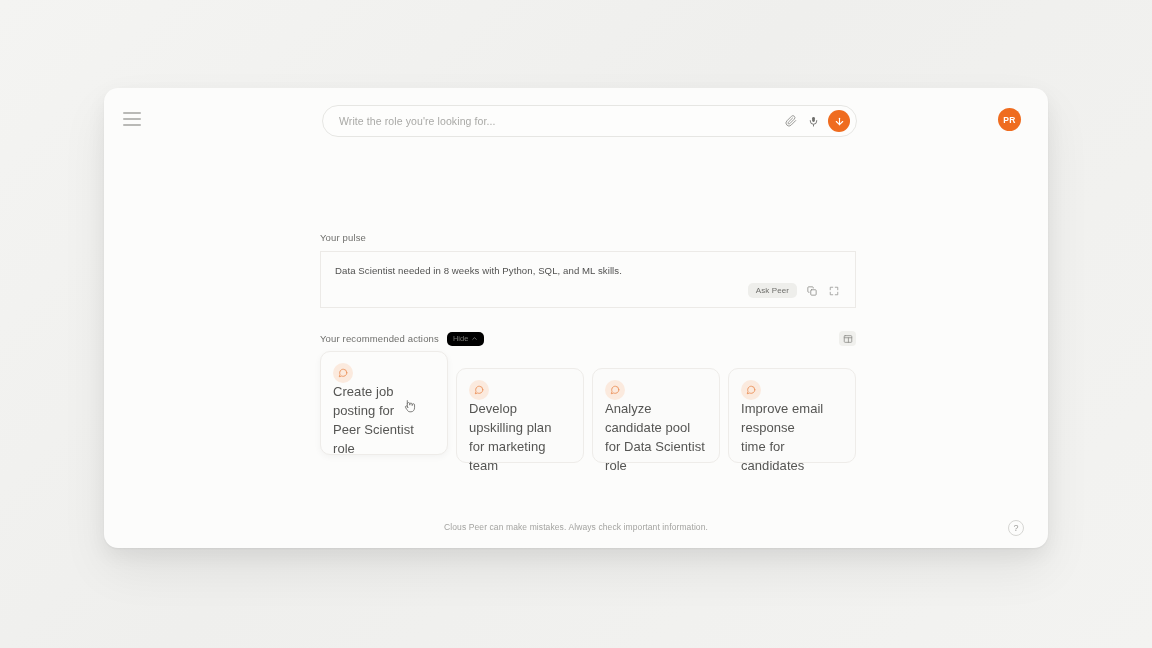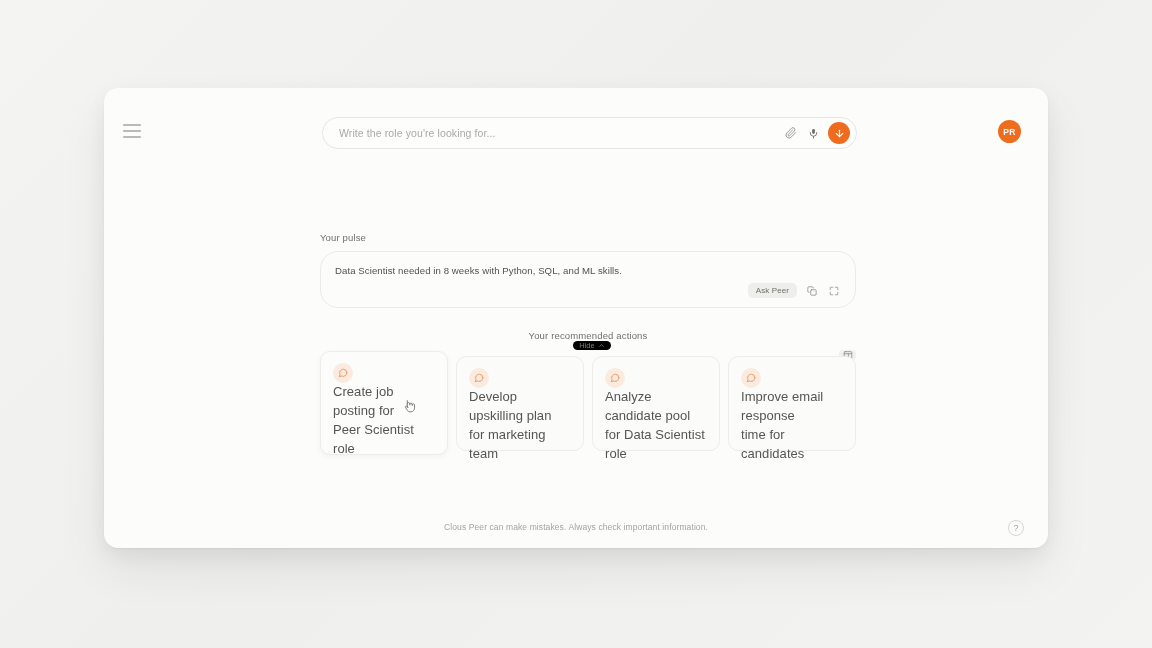--- a/index.html
+++ b/index.html
@@ -35,21 +35,21 @@
     box-shadow:
       0 1px 2px rgba(0,0,0,0.05),
       0 8px 20px rgba(0,0,0,0.055),
       0 22px 48px rgba(0,0,0,0.065);
     overflow: hidden;
   }
 
   
   .topbar {
     position: absolute;
-    left: 0; top: 12px;
+    left: 0; top: 0;
     width: 100%;
     height: 64px;
     display: flex;
     align-items: center;
   }
 
   .menu-btn {
     position: absolute;
     left: 19px;
     top: 23px;
@@ -150,21 +150,21 @@
   .section-label {
     font-size: 9.5px;
     color: #6f6f6c;
     letter-spacing: 0.15px;
     margin-bottom: 8px;
   }
 
   
   .pulse-card {
     border: 1px solid #eceae7;
-    border-radius: 18px;
+    border-radius: 0;
     background: #fcfcfb;
     padding: 13px 14px 9px 14px;
     min-height: 53px;
     position: relative;
   }
   .pulse-text {
     font-size: 9.6px;
     color: #515150;
     letter-spacing: 0.08px;
   }
@@ -193,21 +193,20 @@
     cursor: pointer;
   }
 
   
   .rec-head {
     display: flex;
     align-items: center;
     margin-top: 22px;
     margin-bottom: 9px;
     height: 17px;
-    flex-direction: column;
   }
   .rec-title {
     font-size: 9.5px;
     color: #6f6f6c;
     letter-spacing: 0.15px;
   }
   .hide-pill {
     margin-left: 8px;
     background: #000000;
     border-radius: 5px;
@@ -244,20 +243,21 @@
     min-width: 0;
     height: 95px;
     border: 1px solid #eeece9;
     border-radius: 10px;
     background: #fbfbfa;
     padding: 11px 12px;
     display: flex;
     flex-direction: column;
     cursor: pointer;
     position: relative;
+    margin-top: 12px;
   }
   .action-card.hovered {
     height: 104px;
     margin-top: -5px;
     background: #fcfcfb;
     box-shadow: 0 2px 7px rgba(0,0,0,0.045);
   }
   .card-icon {
     width: 20px;
     height: 20px;

